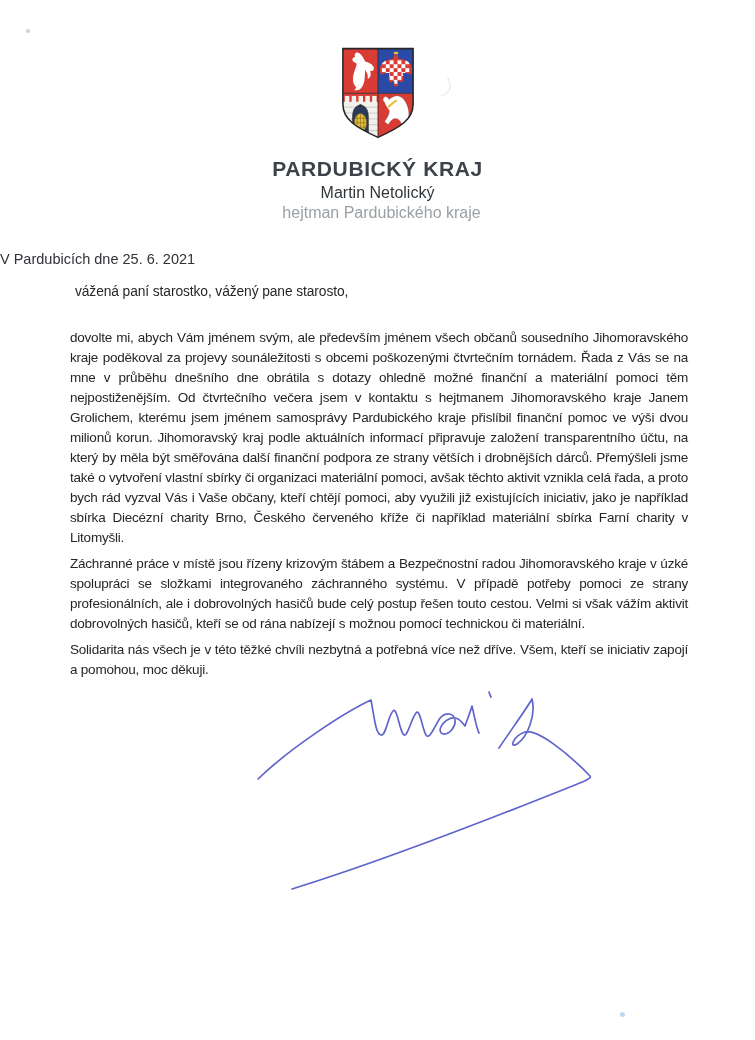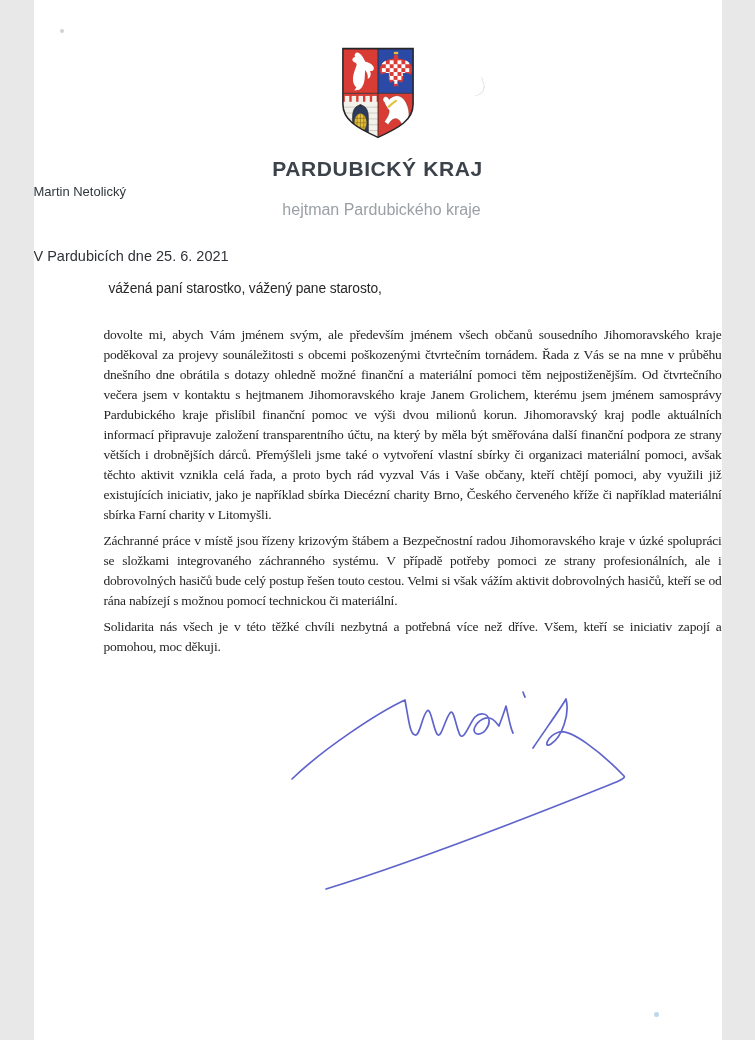--- a/index.html
+++ b/index.html
@@ -1,51 +1,51 @@
 <!DOCTYPE html>
 <html lang="cs"><head>
 <meta charset="utf-8">
 <style>
   html,body{margin:0;padding:0;background:#e8e8e8;}
   .page{
     position:relative;
-    width:688px;height:1040px;
+    width:755px;height:1040px;
     background:#ffffff;
     overflow:hidden;
     font-family:"Liberation Sans", sans-serif;
     margin:0 auto;
   }
   .coa{display:block;margin:45px auto 0;}
   .org{
     margin-top:15px;text-align:center;
     font-size:21px;font-weight:bold;letter-spacing:.6px;
     color:#3b4249;
   }
   .author{
-    margin-top:3px;text-align:left;
-    font-size:13px;color:#31363a;
+    margin-top:3px;text-align:center;
+    font-size:16px;color:#31363a;
   }
   .author-title{
     margin-top:2px;text-align:center;
     font-size:16px;color:#9aa0a4;padding-left:8px;
   }
   .dateline{
     margin-top:29px;margin-right:87px;
     text-align:left;font-size:14.5px;color:#2f3237;
   }
   .salutation{
     margin:15px 0 0 75px;
     font-size:13.8px;line-height:20px;color:#272727;
     letter-spacing:-.1px;
   }
   .body-para{
     width:618px;margin:6px 0 0 70px;
     font-size:13.5px;line-height:20px;color:#262626;
     letter-spacing:-.22px;
-    text-align:justify;text-justify:inter-word;font-family:Liberation Serif, serif;
+    text-align:justify;text-justify:inter-word;
   }
   .body-para.first{margin-top:26px;}
   .signature{position:absolute;left:245px;top:672px;}
   .artifact{position:absolute;}
   .speck1{left:26px;top:29px;width:4px;height:4px;border-radius:50%;
           background:#9a9a9a;opacity:.45;}
   .tick1{left:438px;top:78px;width:12px;height:16px;
          border-right:1.5px solid #a8a8a8;border-bottom:1px solid #bcbcbc;
          border-radius:0 0 10px 0;opacity:.4;transform:rotate(-18deg);}
   .speck2{left:620px;top:1012px;width:5px;height:5px;border-radius:50%;

